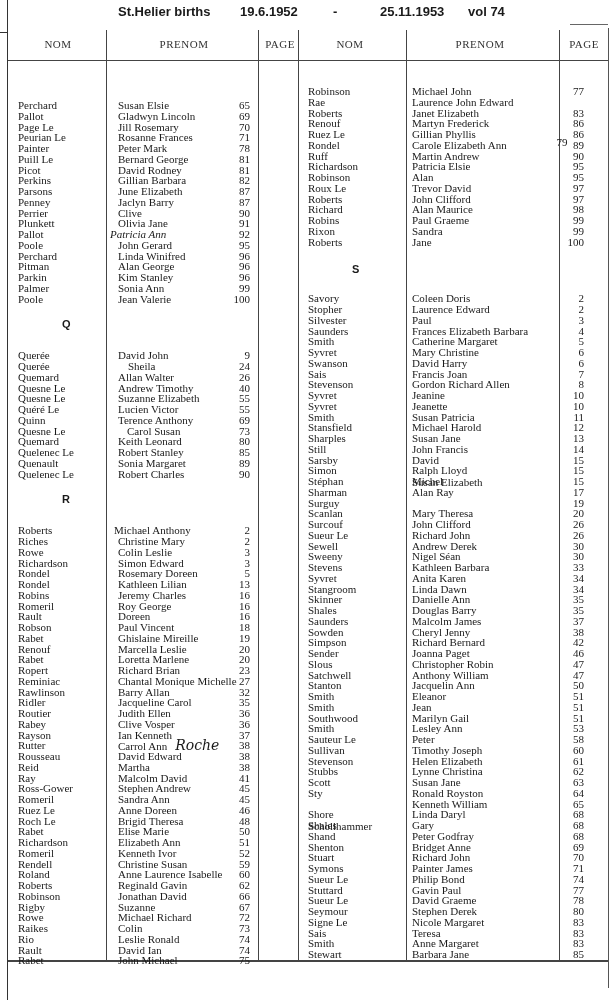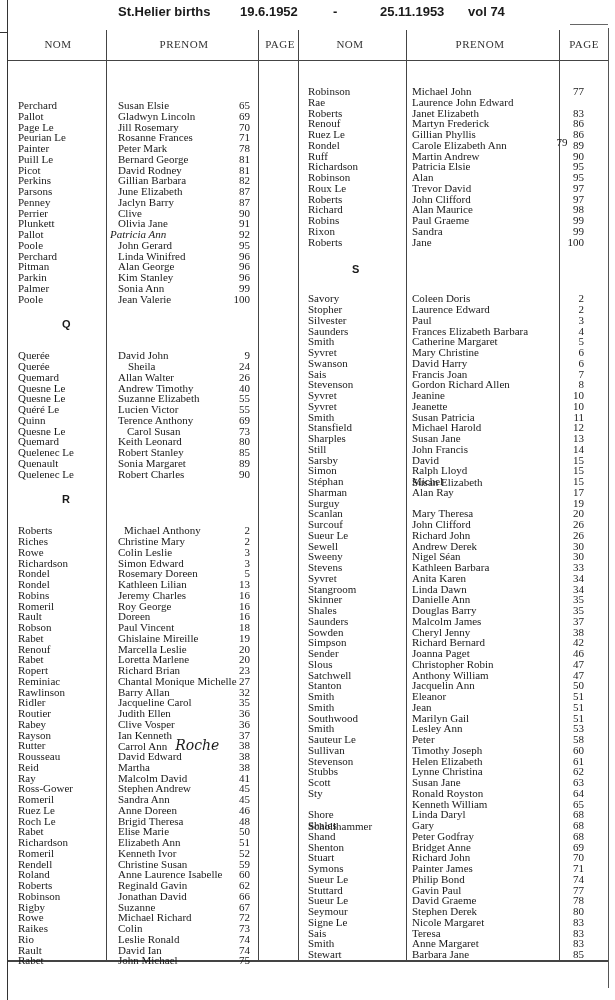--- a/index.html
+++ b/index.html
@@ -151,21 +151,21 @@
       <div class="row" style="top: 417px; left: 110px;">Robert Stanley</div>
       <div class="row" style="top: 417px; left: 200px; width: 42px; text-align: right;">85</div>
       <div class="row" style="top: 427.75px; left: 10px;">Quenault</div>
       <div class="row" style="top: 427.75px; left: 110px;">Sonia Margaret</div>
       <div class="row" style="top: 427.75px; left: 200px; width: 42px; text-align: right;">89</div>
       <div class="row" style="top: 438.5px; left: 10px;">Quelenec Le</div>
       <div class="row" style="top: 438.5px; left: 110px; text-align: center;">Robert Charles</div>
       <div class="row" style="top: 438.5px; left: 200px; width: 42px; text-align: right;">90</div>
       <div class="letter" style="top: 463.25px; left: 54px;">R</div>
       <div class="row" style="top: 495.25px; left: 10px;">Roberts</div>
-      <div class="row" style="top: 495.25px; left: 116px;">Michael Anthony</div>
+      <div class="row" style="top: 495.25px; left: 106px;">Michael Anthony</div>
       <div class="row" style="top: 495.25px; left: 200px; width: 42px; text-align: right;">2</div>
       <div class="row" style="top: 506px; left: 10px;">Riches</div>
       <div class="row" style="top: 506px; left: 110px;">Christine Mary</div>
       <div class="row" style="top: 506px; left: 200px; width: 42px; text-align: right;">2</div>
       <div class="row" style="top: 516.75px; left: 10px;">Rowe</div>
       <div class="row" style="top: 516.75px; left: 110px;">Colin Leslie</div>
       <div class="row" style="top: 516.75px; left: 200px; width: 42px; text-align: right;">3</div>
       <div class="row" style="top: 527.5px; left: 10px;">Richardson</div>
       <div class="row" style="top: 527.5px; left: 110px;">Simon Edward</div>
       <div class="row" style="top: 527.5px; left: 200px; width: 42px; text-align: right;">3</div>

